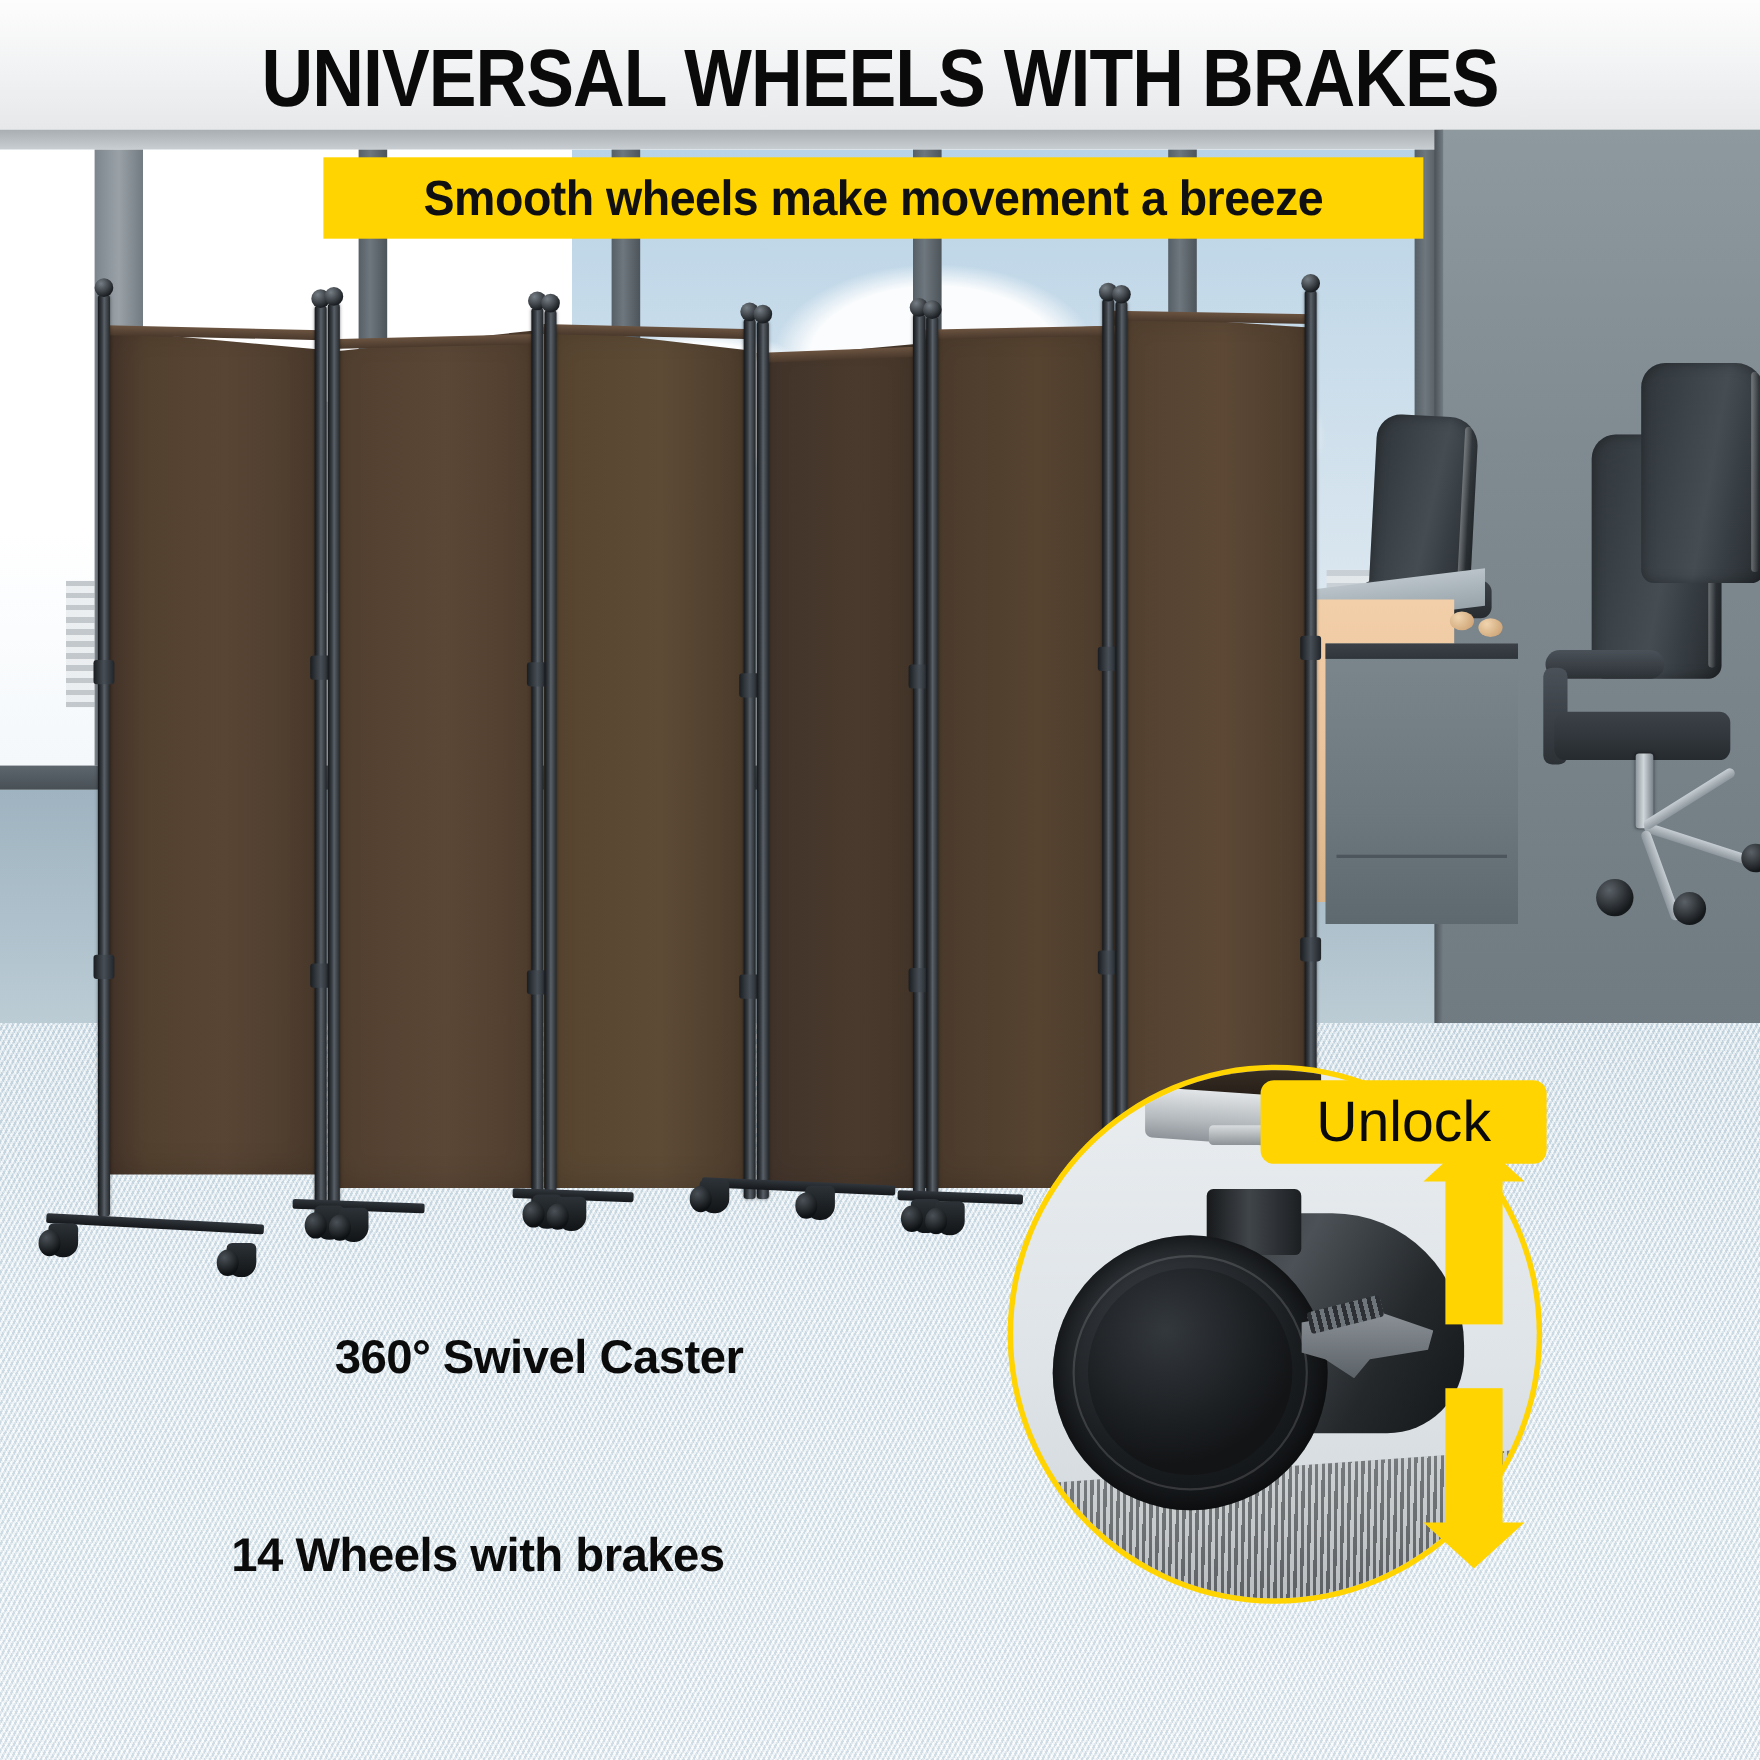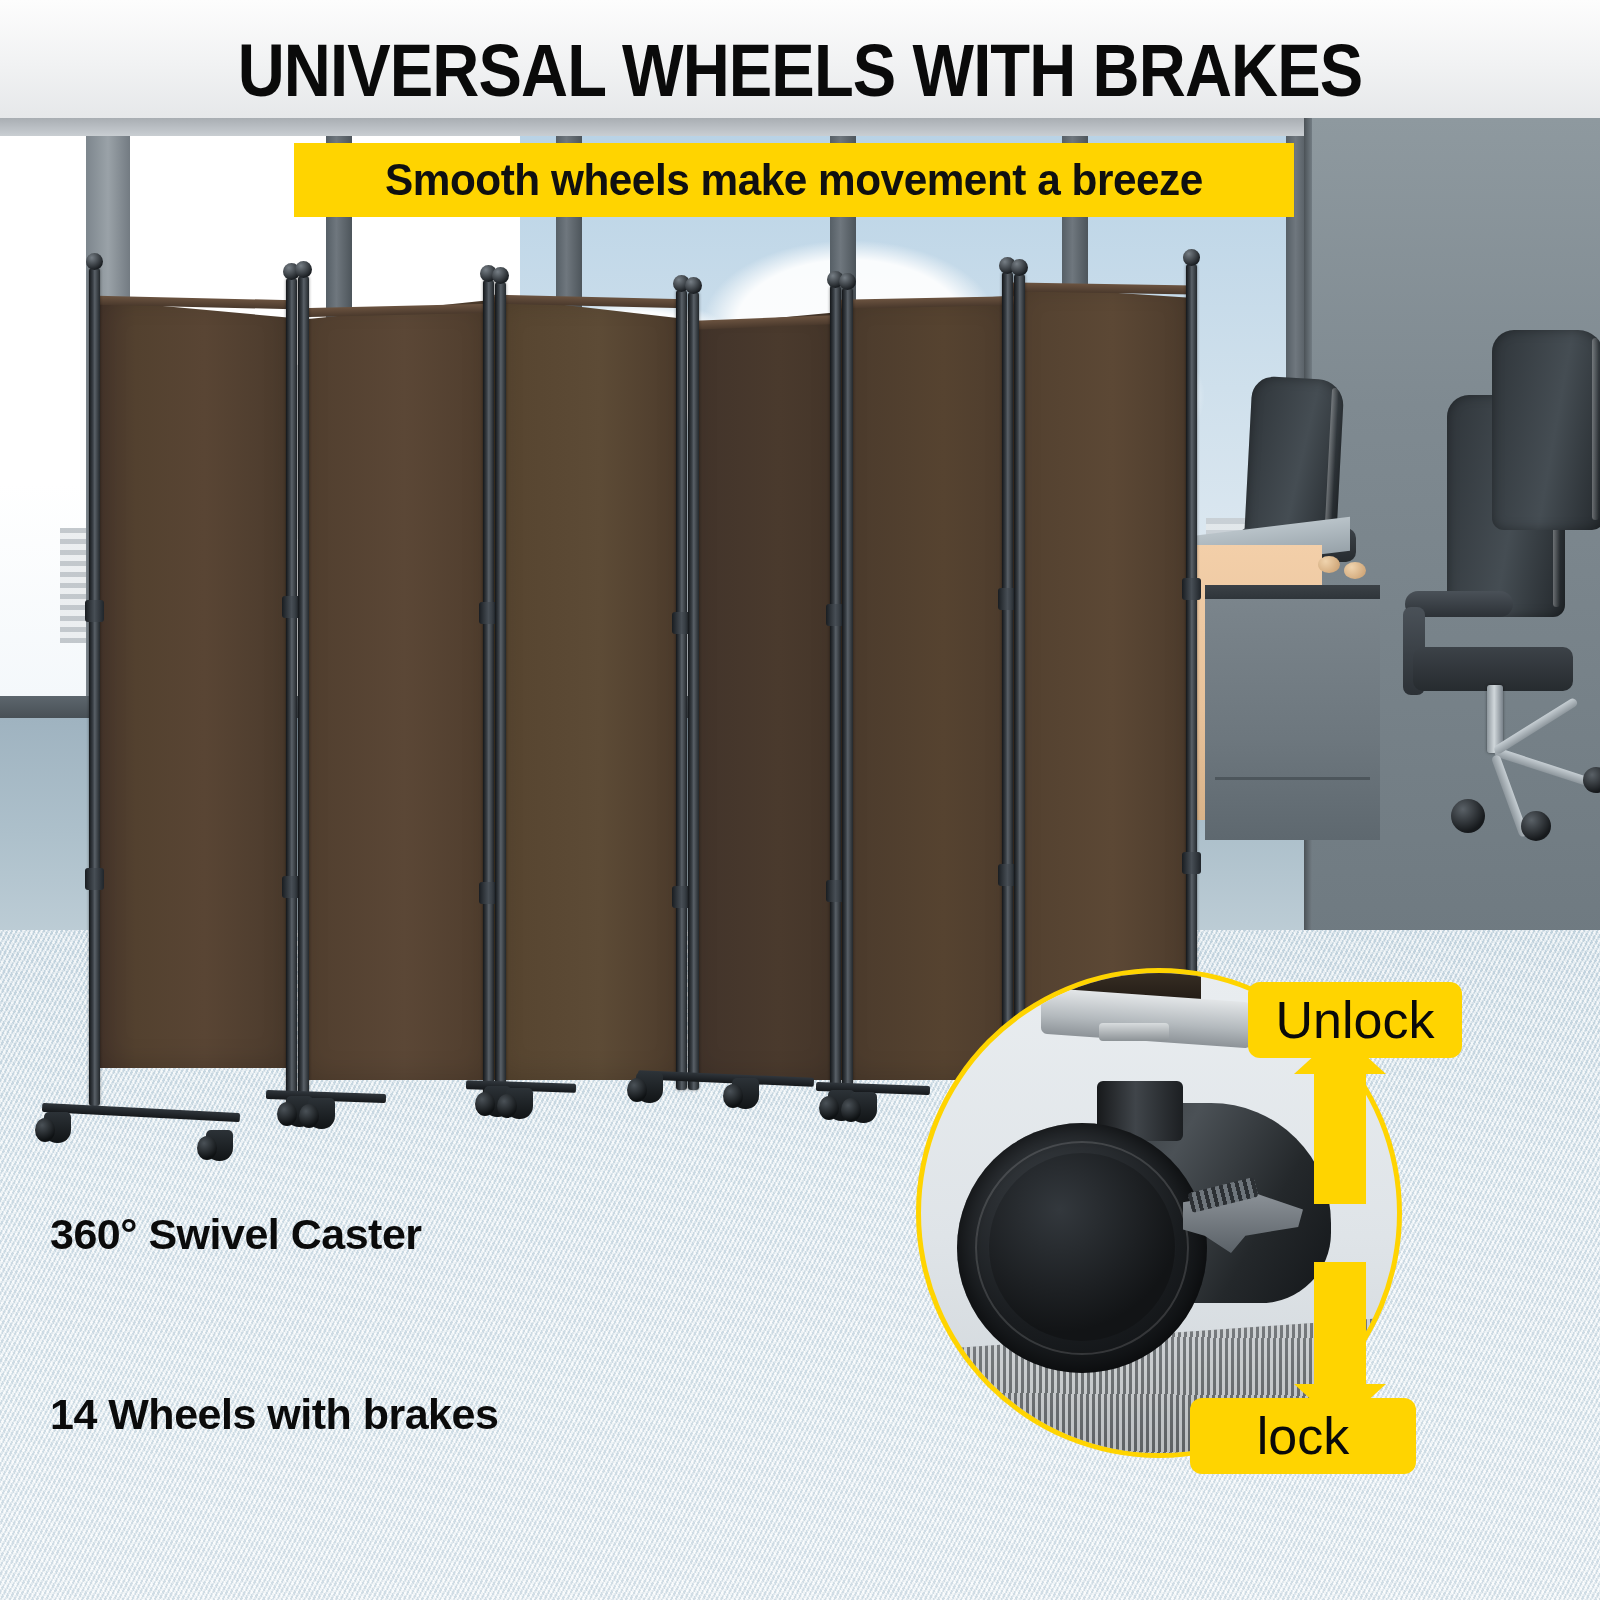--- a/index.html
+++ b/index.html
@@ -191,21 +191,21 @@
   }
   .subbanner{
     position:absolute;left:294px;top:143px;width:1000px;height:74px;
     background:#FFD400;display:flex;align-items:center;justify-content:center;
   }
   .subbanner span{
     font-size:45px;font-weight:bold;color:#101010;transform:scaleX(.94);
     letter-spacing:-.5px;white-space:nowrap;
   }
 
-  .feature{position:absolute;color:#0b0b0b;}
+  .feature{position:absolute;text-align:center;color:#0b0b0b;}
   .feature .head{font-size:43px;font-weight:bold;letter-spacing:-.5px;}
   .feature .sub{font-size:42px;font-weight:normal;margin-top:6px;letter-spacing:-.5px;}
 
   
   .callout{
     position:absolute;left:916px;top:968px;width:476px;height:480px;
     border-radius:50%;
     border:5px solid #FFD400;
     overflow:hidden;
     background:linear-gradient(180deg,#e9edf0 0%,#dfe4e8 55%,#cfd5d9 100%);
@@ -489,20 +489,17 @@
     <div class="lever-rib"></div>
   </div>
 
   <div class="arrow up" style="left:1314px;top:1072px;height:132px;">
     <div class="head"></div>
   </div>
   <div class="arrow down" style="left:1314px;top:1262px;height:124px;">
     <div class="head"></div>
   </div>
 
-  <div class="tag" style="left:1248px;top:982px;width:214px;height:76px;">
+  <div class="tag" style="left:1146px;top:982px;width:260px;height:76px;">
     <span>Unlock</span>
   </div>
-  <div class="tag" style="left:1190px;top:1398px;width:226px;height:76px;">
-    <span>lock</span>
-  </div>
 
 </div>
 
 </body></html>

